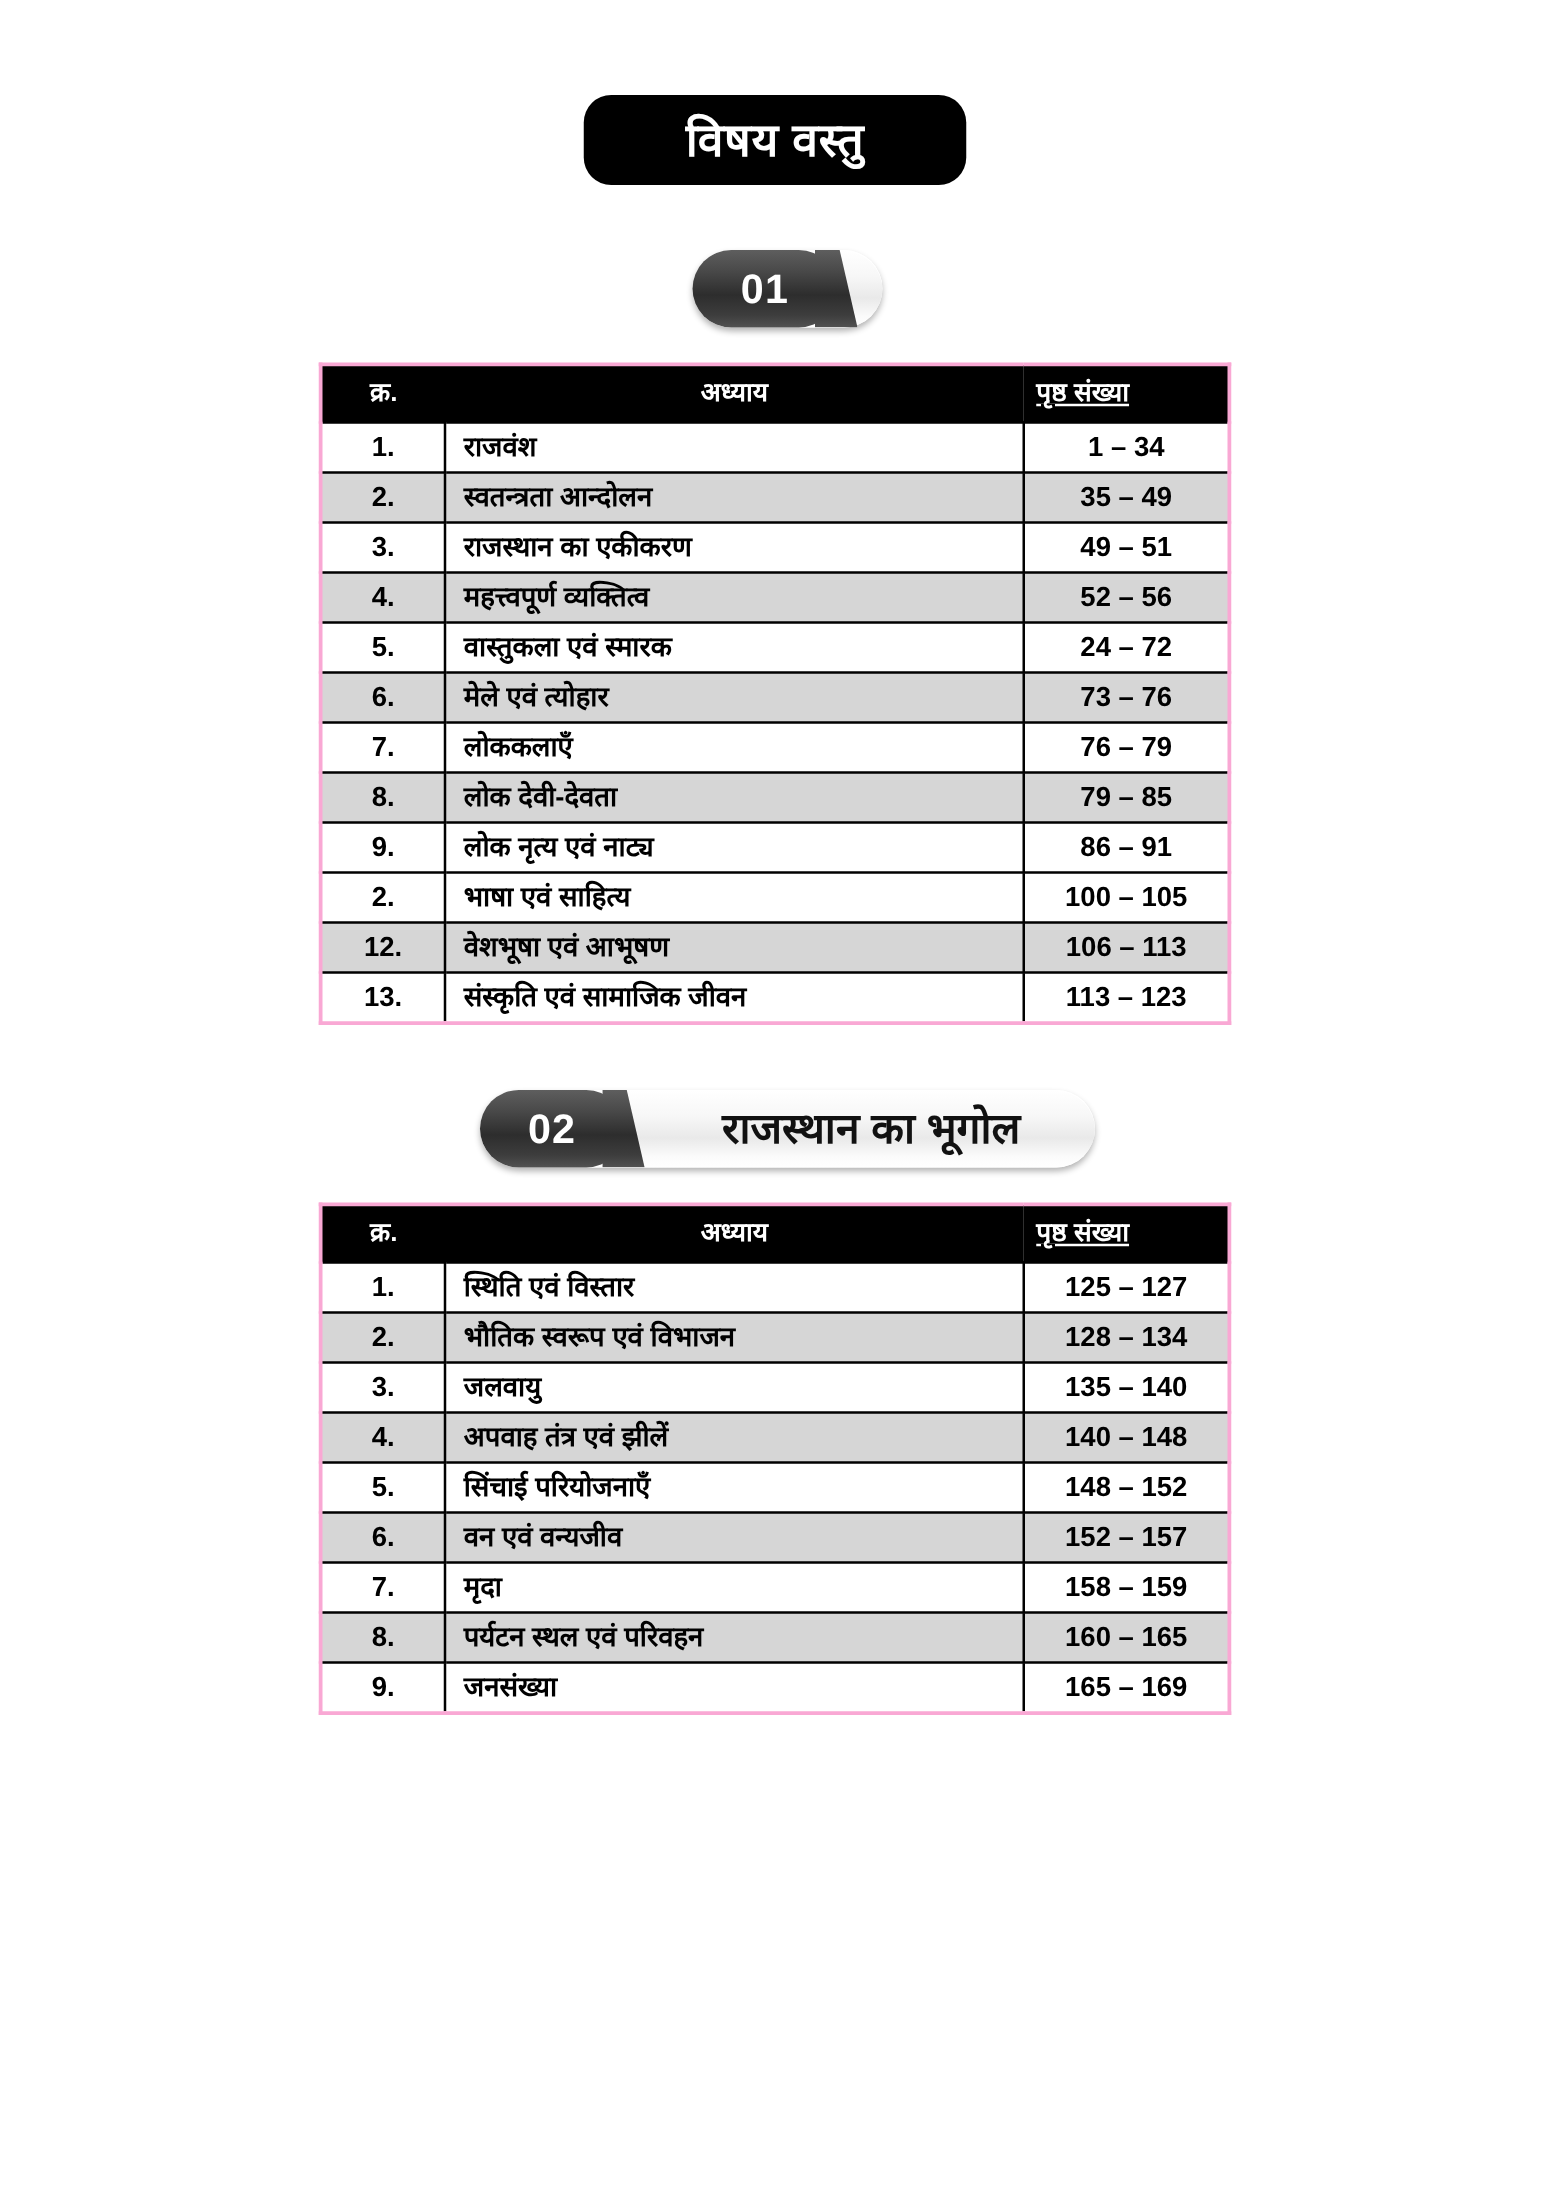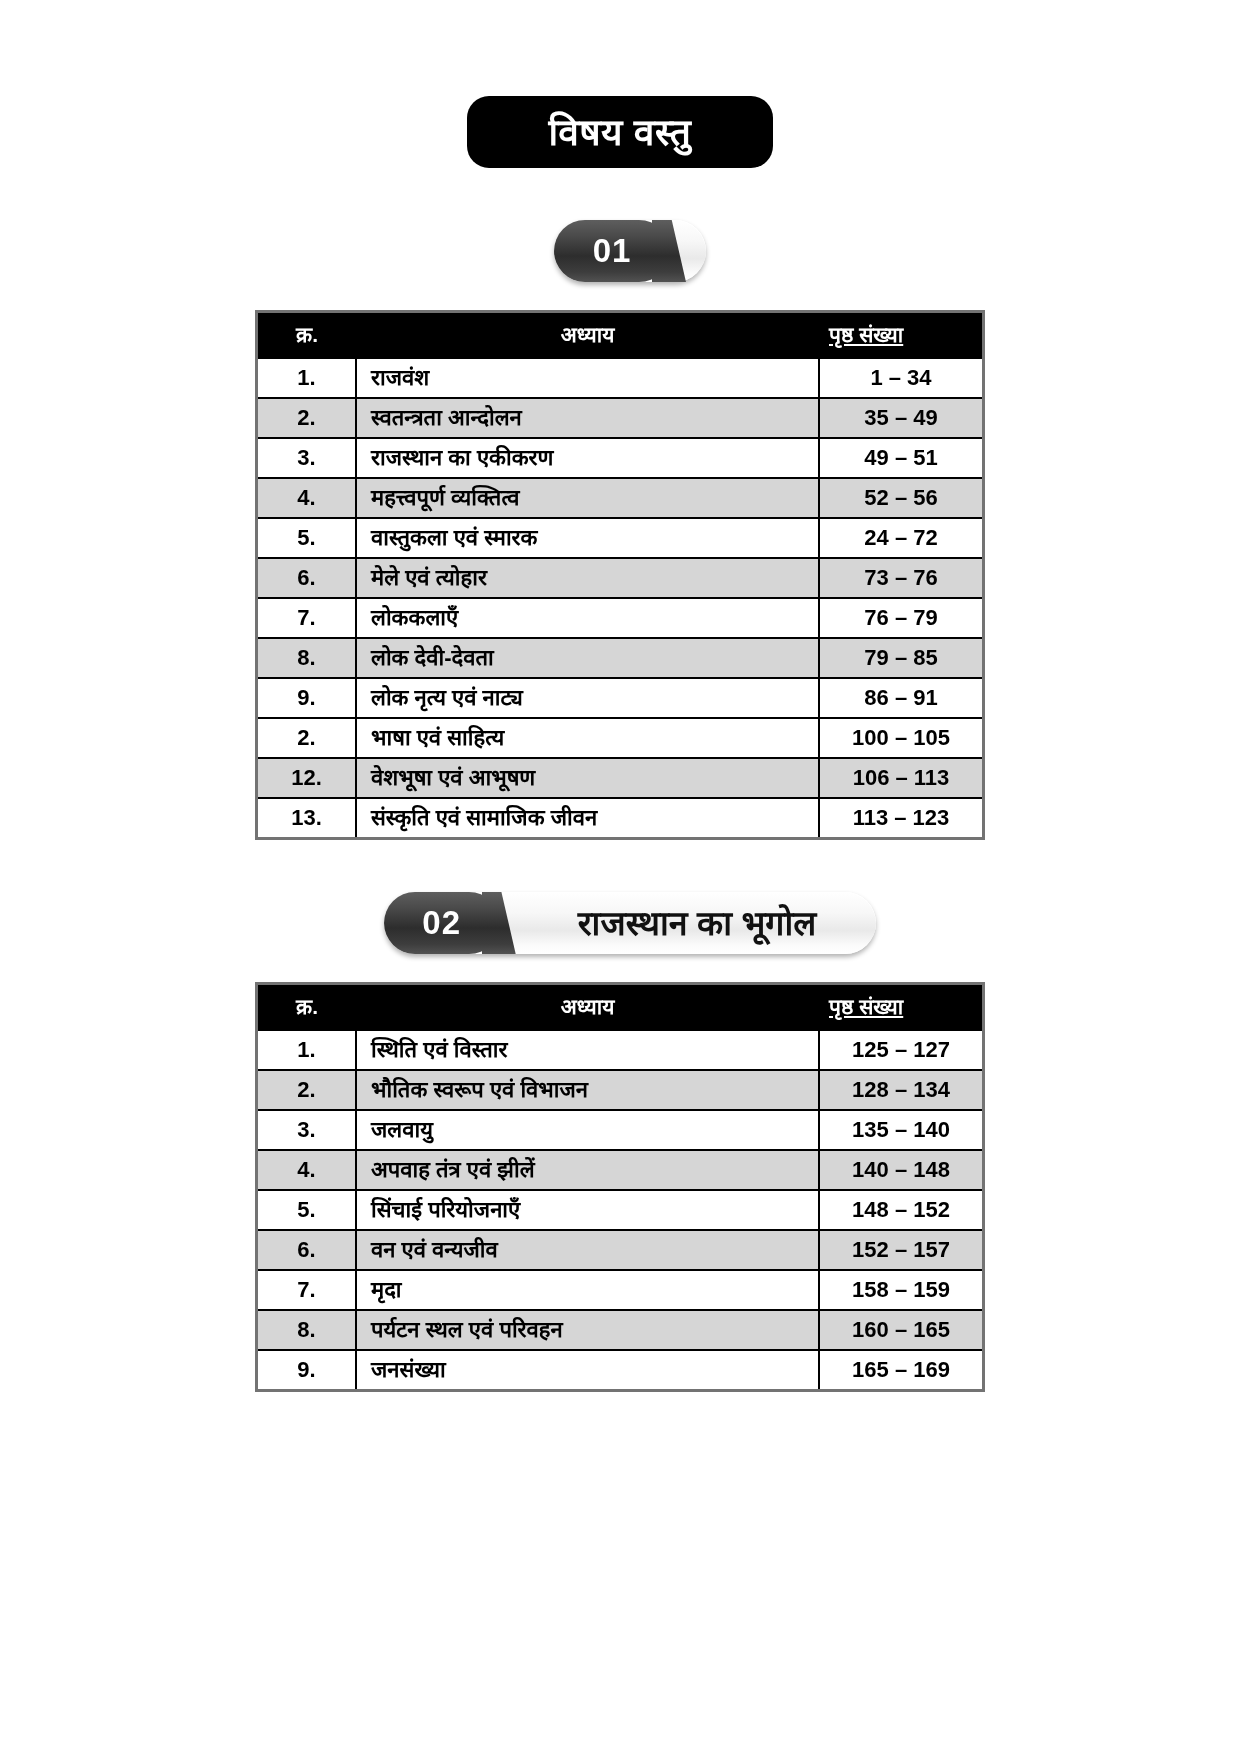--- a/index.html
+++ b/index.html
@@ -22,21 +22,21 @@
     height: 1754px;
     box-sizing: border-box;
     padding: 0;
     position: relative;
   }
 
   
   .title-wrap {
     display: flex;
     justify-content: center;
-    padding-top: 96px;
+    padding-top: 76px;
   }
   .title-plate {
     background: #000000;
     color: #ffffff;
     border-radius: 22px;
     min-width: 306px;
     height: 72px;
     display: flex;
     align-items: center;
     justify-content: center;
@@ -111,21 +111,21 @@
 
   
   .toc-table-wrap {
     display: flex;
     justify-content: center;
     margin-top: 28px;
   }
   table.toc {
     border-collapse: collapse;
     width: 730px;
-    border: 3px solid #737373;
+    border: 3px solid #f9a8d4;
     table-layout: fixed;
   }
   table.toc thead th {
     background: #000000;
     color: #ffffff;
     font-size: 21px;
     font-weight: bold;
     height: 40px;
     padding: 2px 10px;
     border: none;

